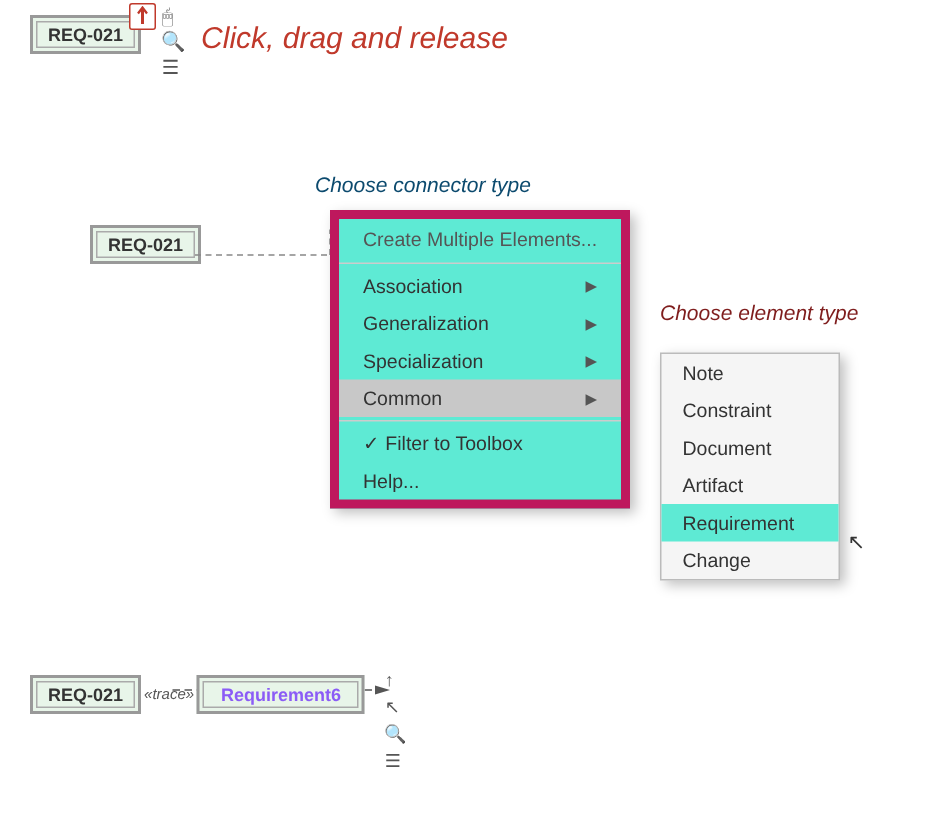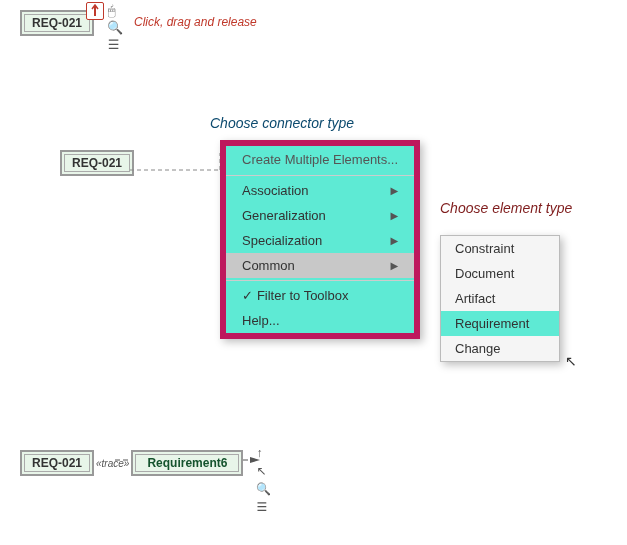--- a/index.html
+++ b/index.html
@@ -69,21 +69,21 @@
       font-size: 13px;
       color: #555;
       line-height: 1;
     }
 
     .click-drag-text {
       margin-left: 40px;
       margin-top: 5px;
       color: #c0392b;
       font-style: italic;
-      font-size: 12px;
+      font-size: 20px;
     }
 
     
     .middle-area {
       position: absolute;
       top: 115px;
       left: 20px;
       right: 0;
     }
 
@@ -218,21 +218,21 @@
       border: 1px solid #aaa;
       pointer-events: none;
     }
 
     .req-box-requirement {
       border: 2px solid #999;
       background: #e8f5e9;
       padding: 4px 14px;
       font-size: 12px;
       font-weight: bold;
-      color: #14532d;
+      color: #8b5cf6;
       display: inline-block;
       position: relative;
       margin-left: 0;
     }
     .req-box-requirement::before {
       content: '';
       position: absolute;
       top: 2px; left: 2px; right: 2px; bottom: 2px;
       border: 1px solid #aaa;
       pointer-events: none;
@@ -334,20 +334,23 @@
 
     <div class="menu-item">
       <span>Help...</span>
     </div>
   </div>
 
   <div class="choose-element-text">Choose element type</div>
 
   <div class="submenu">
     <div class="submenu-item">
+      <span>Note</span>
+    </div>
+    <div class="submenu-item">
       <span>Constraint</span>
     </div>
     <div class="submenu-item">
       <span>Document</span>
     </div>
     <div class="submenu-item">
       <span>Artifact</span>
     </div>
     <div class="submenu-item highlighted">
       <span>Requirement</span>

